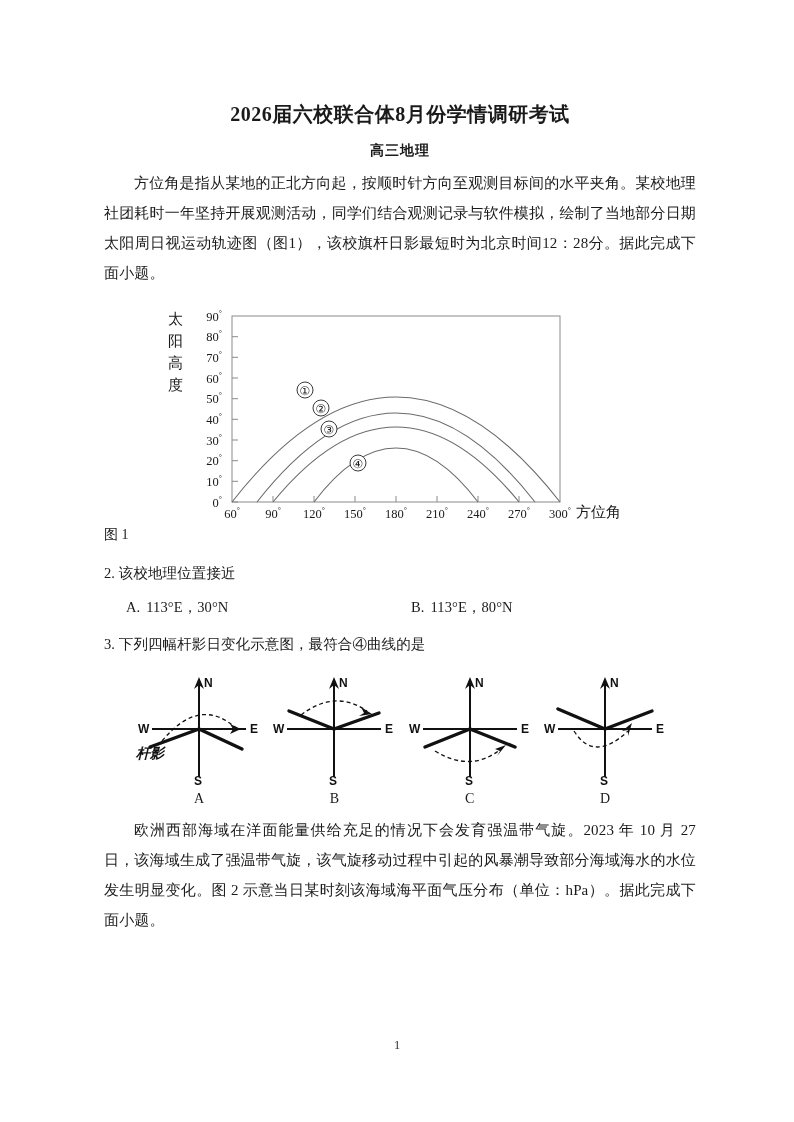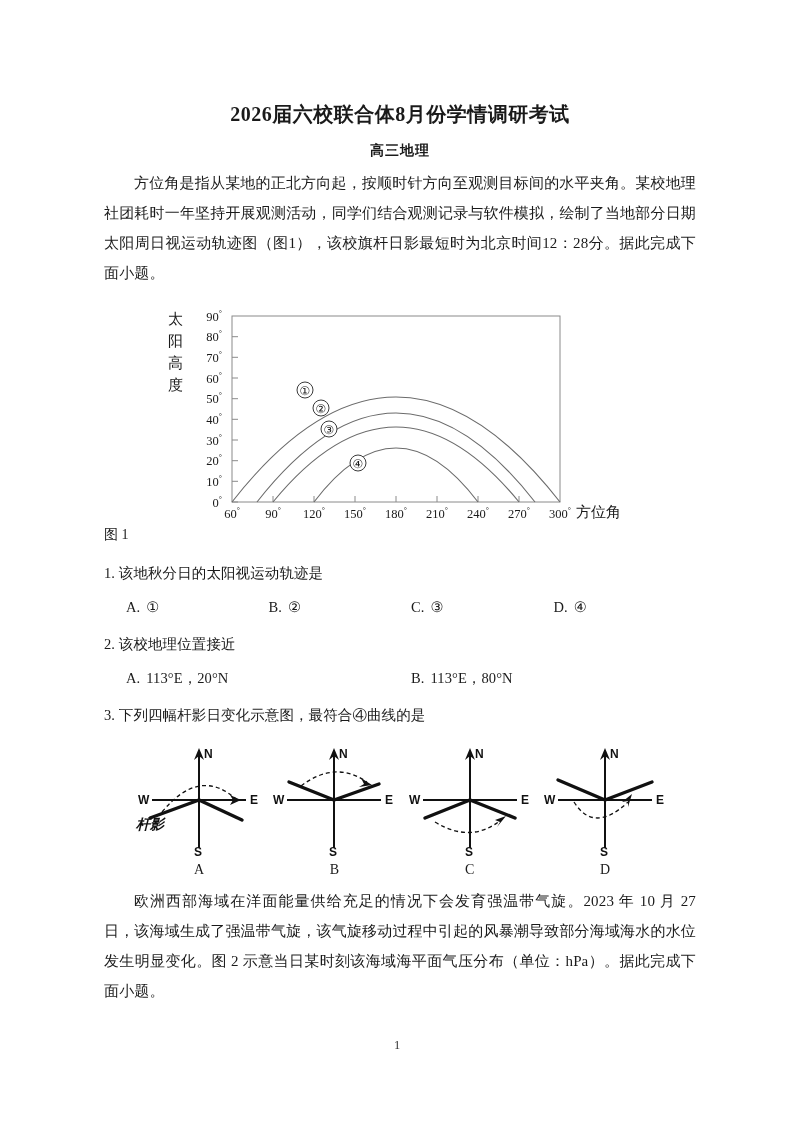--- a/index.html
+++ b/index.html
@@ -228,34 +228,25 @@
           <circle cx="169" cy="127" r="8" fill="#ffffff" stroke="#3a3a3a" stroke-width="1"></circle>
           <text x="169" y="131.5">③</text>
 
           <circle cx="198" cy="161" r="8" fill="#ffffff" stroke="#3a3a3a" stroke-width="1"></circle>
           <text x="198" y="165.5">④</text>
         </g>
       </svg>
       <div class="fig-caption">图 1</div>
     </div>
 
-    <div class="question">
-      <span class="q-stem"><span>1.</span>&nbsp;<span>该地秋分日的太阳视运动轨迹是</span></span>
-      <div class="opts-row four">
-        <div class="opt"><span class="lab">A.</span><span>①</span></div>
-        <div class="opt"><span class="lab">B.</span><span>②</span></div>
-        <div class="opt"><span class="lab">C.</span><span>③</span></div>
-        <div class="opt"><span class="lab">D.</span><span>④</span></div>
-      </div>
-    </div>
 
     <div class="question">
       <span class="q-stem"><span>2.</span>&nbsp;<span>该校地理位置接近</span></span>
       <div class="opts-row two">
-        <div class="opt"><span class="lab">A.</span><span>113°E，20°N</span></div>
+        <div class="opt"><span class="lab">A.</span><span>113°E，30°N</span></div>
         <div class="opt"><span class="lab">B.</span><span>113°E，80°N</span></div>
       </div>
     </div>
 
     <div class="question">
       <span class="q-stem"><span>3.</span>&nbsp;<span>下列四幅杆影日变化示意图，最符合④曲线的是</span></span>
     </div>
 
     <div class="compass-row">
 

